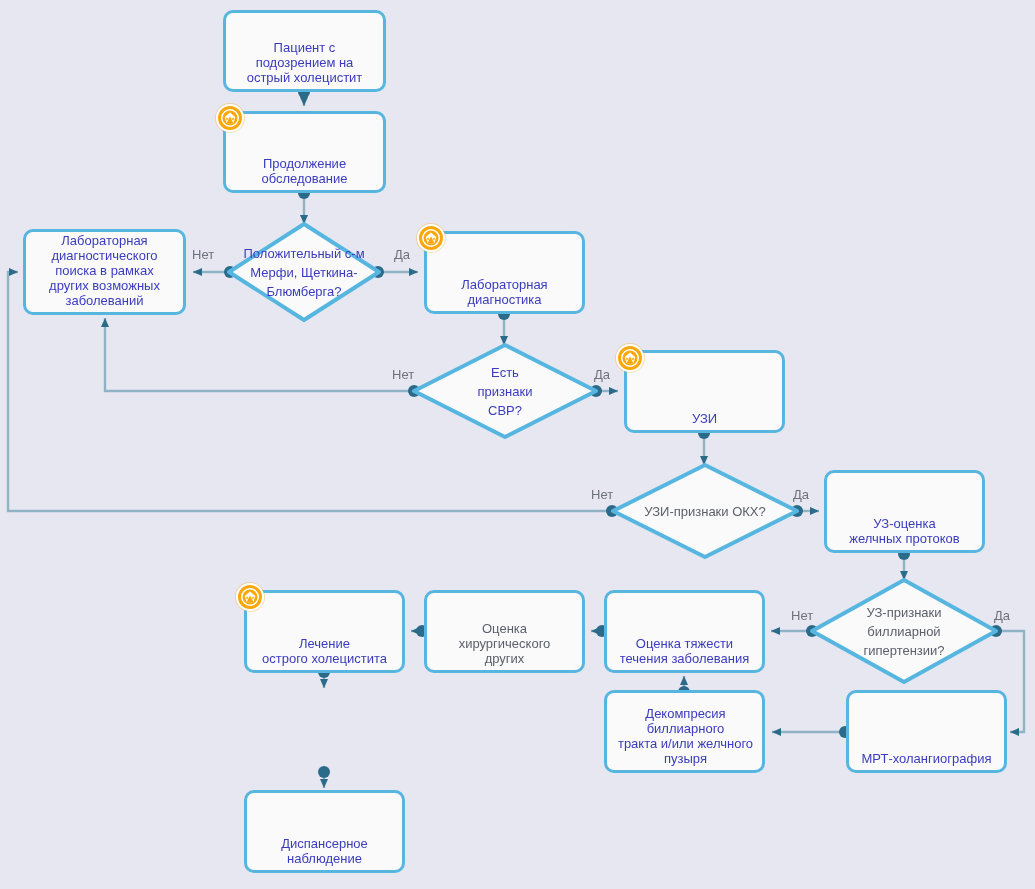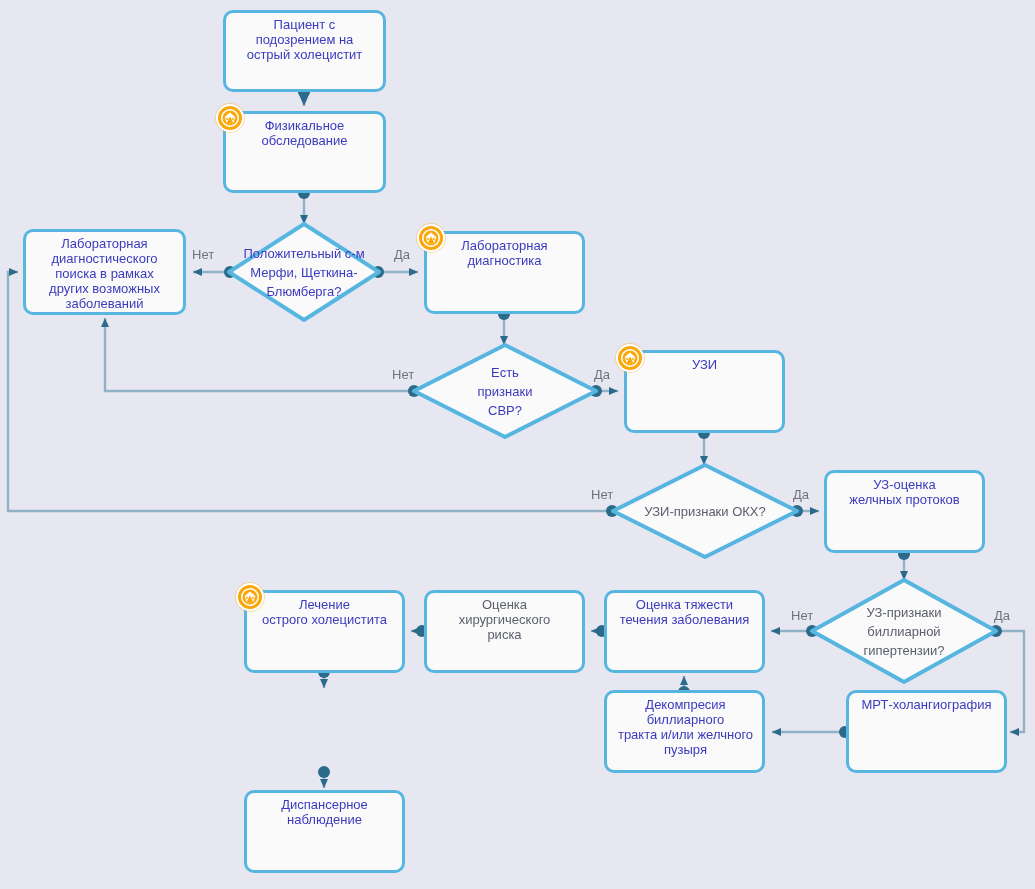--- a/index.html
+++ b/index.html
@@ -12,21 +12,21 @@
   }
   #canvas{position:relative;width:1035px;height:889px;}
   svg#edges{position:absolute;left:0;top:0;width:1035px;height:889px;}
 
   .node{
     position:absolute;
     box-sizing:border-box;
     background:#fafafa;
     border:3px solid #56b6e0;
     border-radius:10px;
-    display:flex;align-items:flex-start;justify-content:center;
+    display:flex;align-items:flex-end;justify-content:center;
     text-align:center;
     color:#3b3bbf;
     font-size:13px;
     line-height:15px;
     padding:4px 6px;
   }
   .node.gray{color:#5a5f6b;}
   .node .lbl{display:block;white-space:pre-line;}
 
   .diamond{position:absolute;}
@@ -155,21 +155,21 @@
 гипертензии?</div>
   </div>
 
   <div class="node" style="left:223px;top:10px;width:163px;height:82px;">
     <span class="lbl">Пациент с
 подозрением на
 острый холецистит</span>
   </div>
 
   <div class="node" style="left:223px;top:111px;width:163px;height:82px;">
-    <span class="lbl">Физикальное
+    <span class="lbl">Продолжение
 обследование</span>
   </div>
 
   <div class="node" style="left:23px;top:229px;width:163px;height:86px;">
     <span class="lbl">Лабораторная
 диагностического
 поиска в рамках
 других возможных
 заболеваний</span>
   </div>
@@ -189,21 +189,21 @@
   </div>
 
   <div class="node" style="left:604px;top:590px;width:161px;height:83px;">
     <span class="lbl">Оценка тяжести
 течения заболевания</span>
   </div>
 
   <div class="node gray" style="left:424px;top:590px;width:161px;height:83px;">
     <span class="lbl">Оценка
 хирургического
-риска</span>
+других</span>
   </div>
 
   <div class="node" style="left:244px;top:590px;width:161px;height:83px;">
     <span class="lbl">Лечение
 острого холецистита</span>
   </div>
 
 
   <div class="node" style="left:244px;top:790px;width:161px;height:83px;">
     <span class="lbl">Диспансерное

